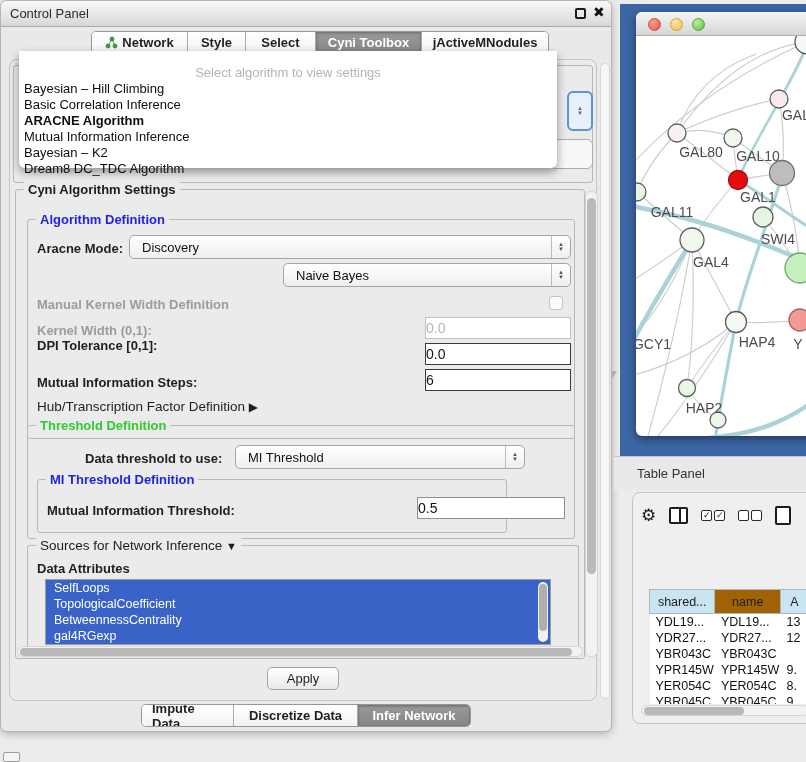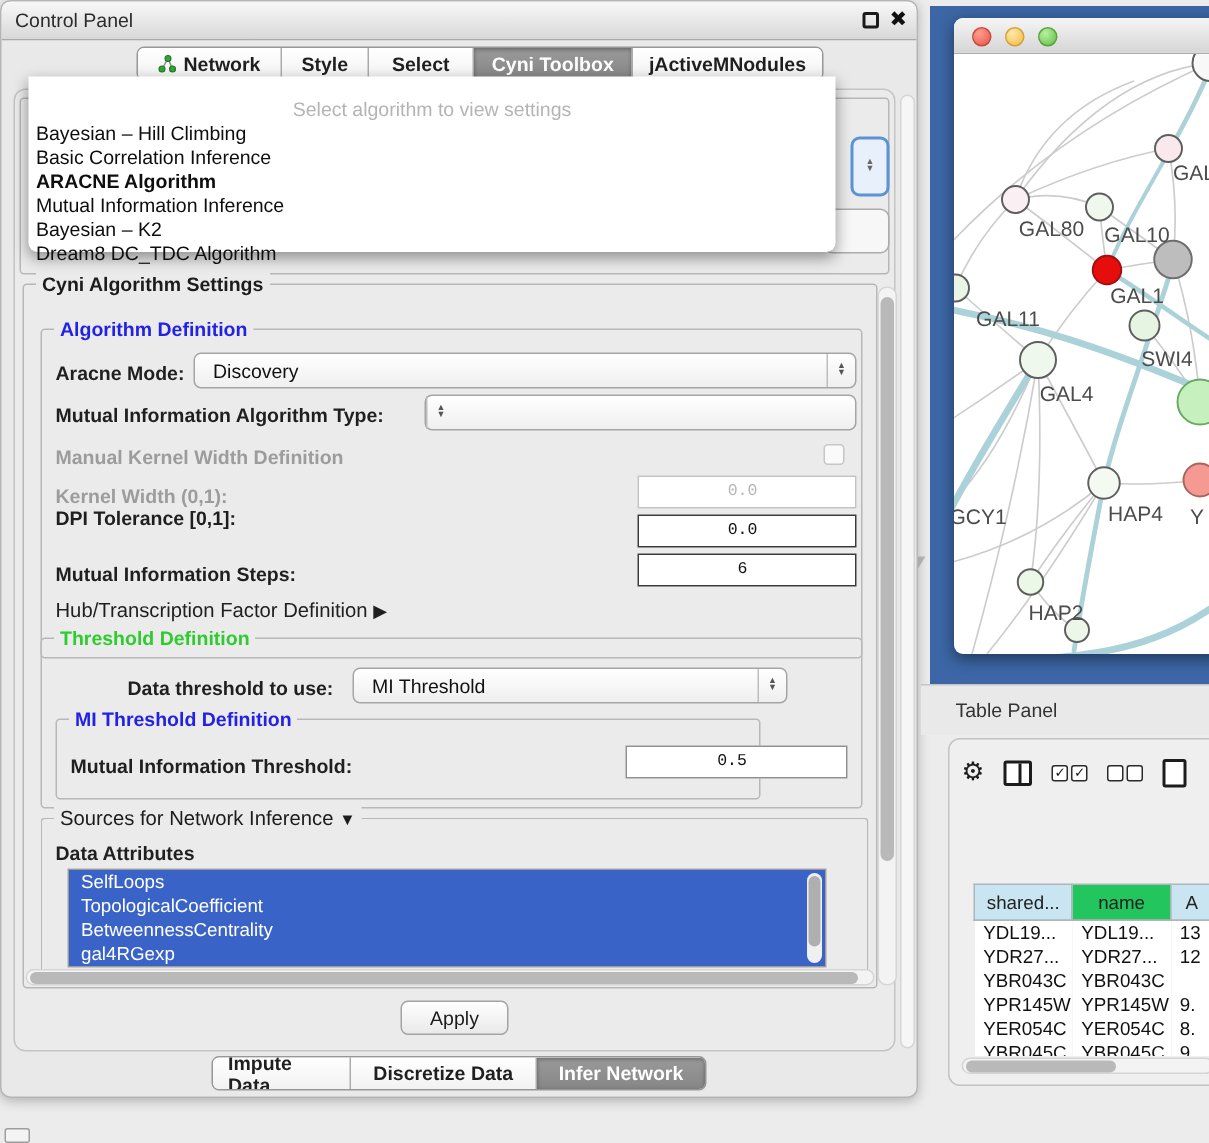--- a/index.html
+++ b/index.html
@@ -63,22 +63,22 @@
     border:1px solid #A5A5A5; border-radius:5px; display:flex; align-items:center;
   }
   .combo .cval { padding-left:12px; font-size:13px; color:#111; flex:1; }
   .combo .spin {
     width:19px; height:100%; border-left:1px solid #BDBDBD;
     display:flex; flex-direction:column; align-items:center; justify-content:center;
     font-size:6px; color:#555; line-height:5px;
   }
   .numinput {
     position:absolute; height:22px; background:#FFFFFF; border:1px solid #3A3A3A;
-    font-size:11px; text-align:center; padding-right:6px; color:#111;
-    font-family:Liberation Mono, monospace;
+    font-size:14px; text-align:left; padding-right:6px; color:#111;
+    font-family:Liberation Sans, sans-serif;
   }
   .numinput.dis { border:1px solid #C2C2C2; color:#B5B5B5; }
 
   .checkbox { position:absolute; width:14px; height:14px; border:1px solid #C6C6C6; border-radius:3px; background:#FAFAFA; }
 
   
   .popup {
     left:18px; top:50px; width:538px; height:117px; background:#FFFFFF;
     border-radius:0 0 6px 6px; box-shadow:0 4px 10px rgba(0,0,0,.4);
     z-index:60; padding-top:14px;
@@ -134,21 +134,21 @@
   .ticon { display:flex; align-items:center; }
   .cols-icon { width:19px; height:17px; border:2px solid #1C1C1C; border-radius:2px; position:relative; background:#FFF; }
   .cols-icon:after { content:""; position:absolute; left:50%; top:0; bottom:0; width:2px; background:#1C1C1C; }
   .cb { width:11px; height:11px; border:1.5px solid #2A2A2A; border-radius:2px; font-size:9px; font-weight:bold; color:#1C1C1C; line-height:9px; text-align:center; background:#FFF; }
   .cbpair { display:flex; gap:2px; }
   .doc-icon { width:16px; height:19px; border:2px solid #1C1C1C; border-radius:2px; background:#FFF; }
 
   table.datatable { position:absolute; left:8px; top:48px; border-collapse:collapse; table-layout:fixed; }
   table.datatable th {
     height:24px; font-size:12.5px; font-weight:normal; color:#222; text-align:center;
-    border:1px solid #AEB6BA; background:#22c55e;
+    border:1px solid #AEB6BA; background:#a16207;
   }
   table.datatable th.hl { background:#C9E5F2; }
   table.datatable td {
     height:16px; font-size:12.5px; color:#111; background:#FFFFFF;
     padding-left:6px; white-space:nowrap; overflow:hidden;
   }
   .tbl-clip { position:absolute; left:8px; top:48px; width:168px; height:163px; overflow:hidden; }
   .tbl-hscroll { position:absolute; left:8px; top:212px; width:168px; height:11px; }
 
   
@@ -219,22 +219,22 @@
   <div class="grp" style="left:26px; top:218px; width:548px; height:220px;">
     <span class="grp-title t-blue" style="background:#EBEBEB;">Algorithm Definition</span>
   </div>
 
   <span class="lbl" style="left:36px; top:240px;">Aracne Mode:</span>
   <div class="combo" style="left:128px; top:234px; width:442px;">
     <span class="cval">Discovery</span>
     <span class="spin">▲<br>▼</span>
   </div>
 
-  <span class="lbl" style="left:36px; top:268px;">Mutual Information Algorithm Type:</span>
   <div class="combo" style="left:282px; top:262px; width:288px;">
+    <span class="cval">Naive Bayes</span>
     <span class="spin">▲<br>▼</span>
   </div>
 
   <span class="lbl dis" style="left:36px; top:296px;">Manual Kernel Width Definition</span>
   <div class="checkbox" style="left:548px; top:295px;"></div>
 
   <span class="lbl dis" style="left:36px; top:322px;">Kernel Width (0,1):</span>
   <input class="numinput dis" style="left: 424px; top: 316px; width: 146px;" readonly="" value="0.0">
 
   <span class="lbl" style="left:36px; top:337px;">DPI Tolerance [0,1]:</span>

